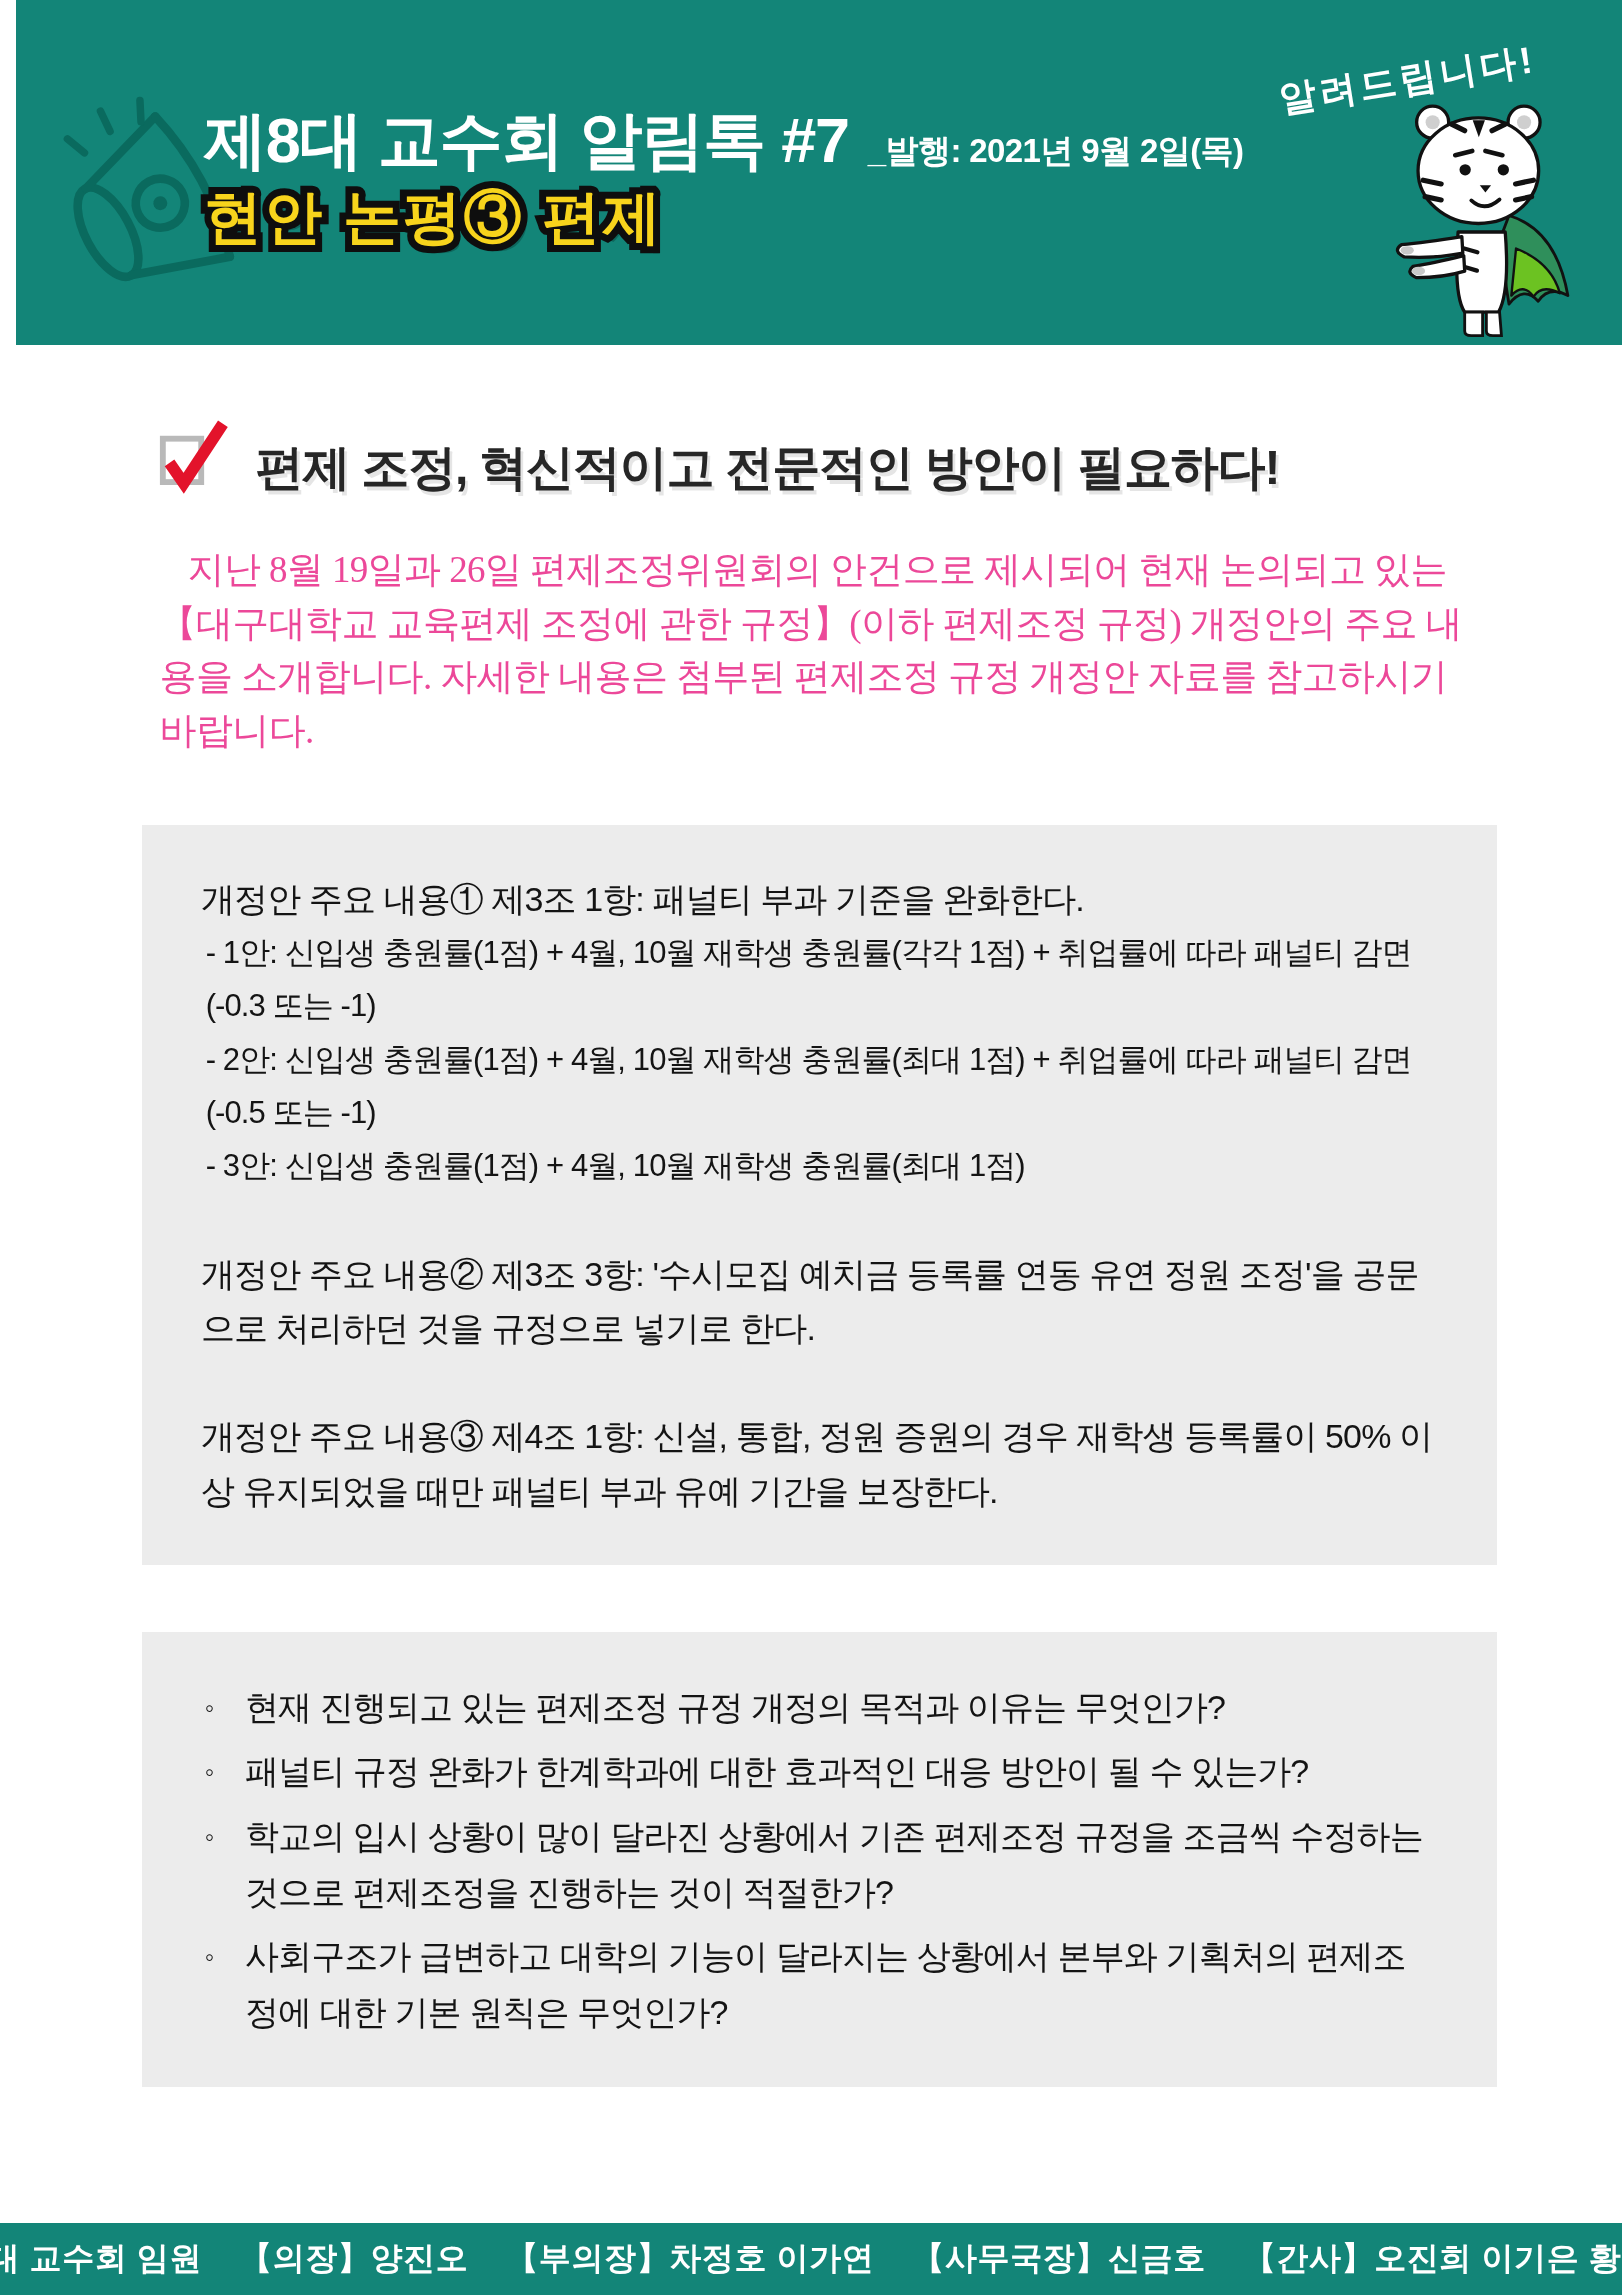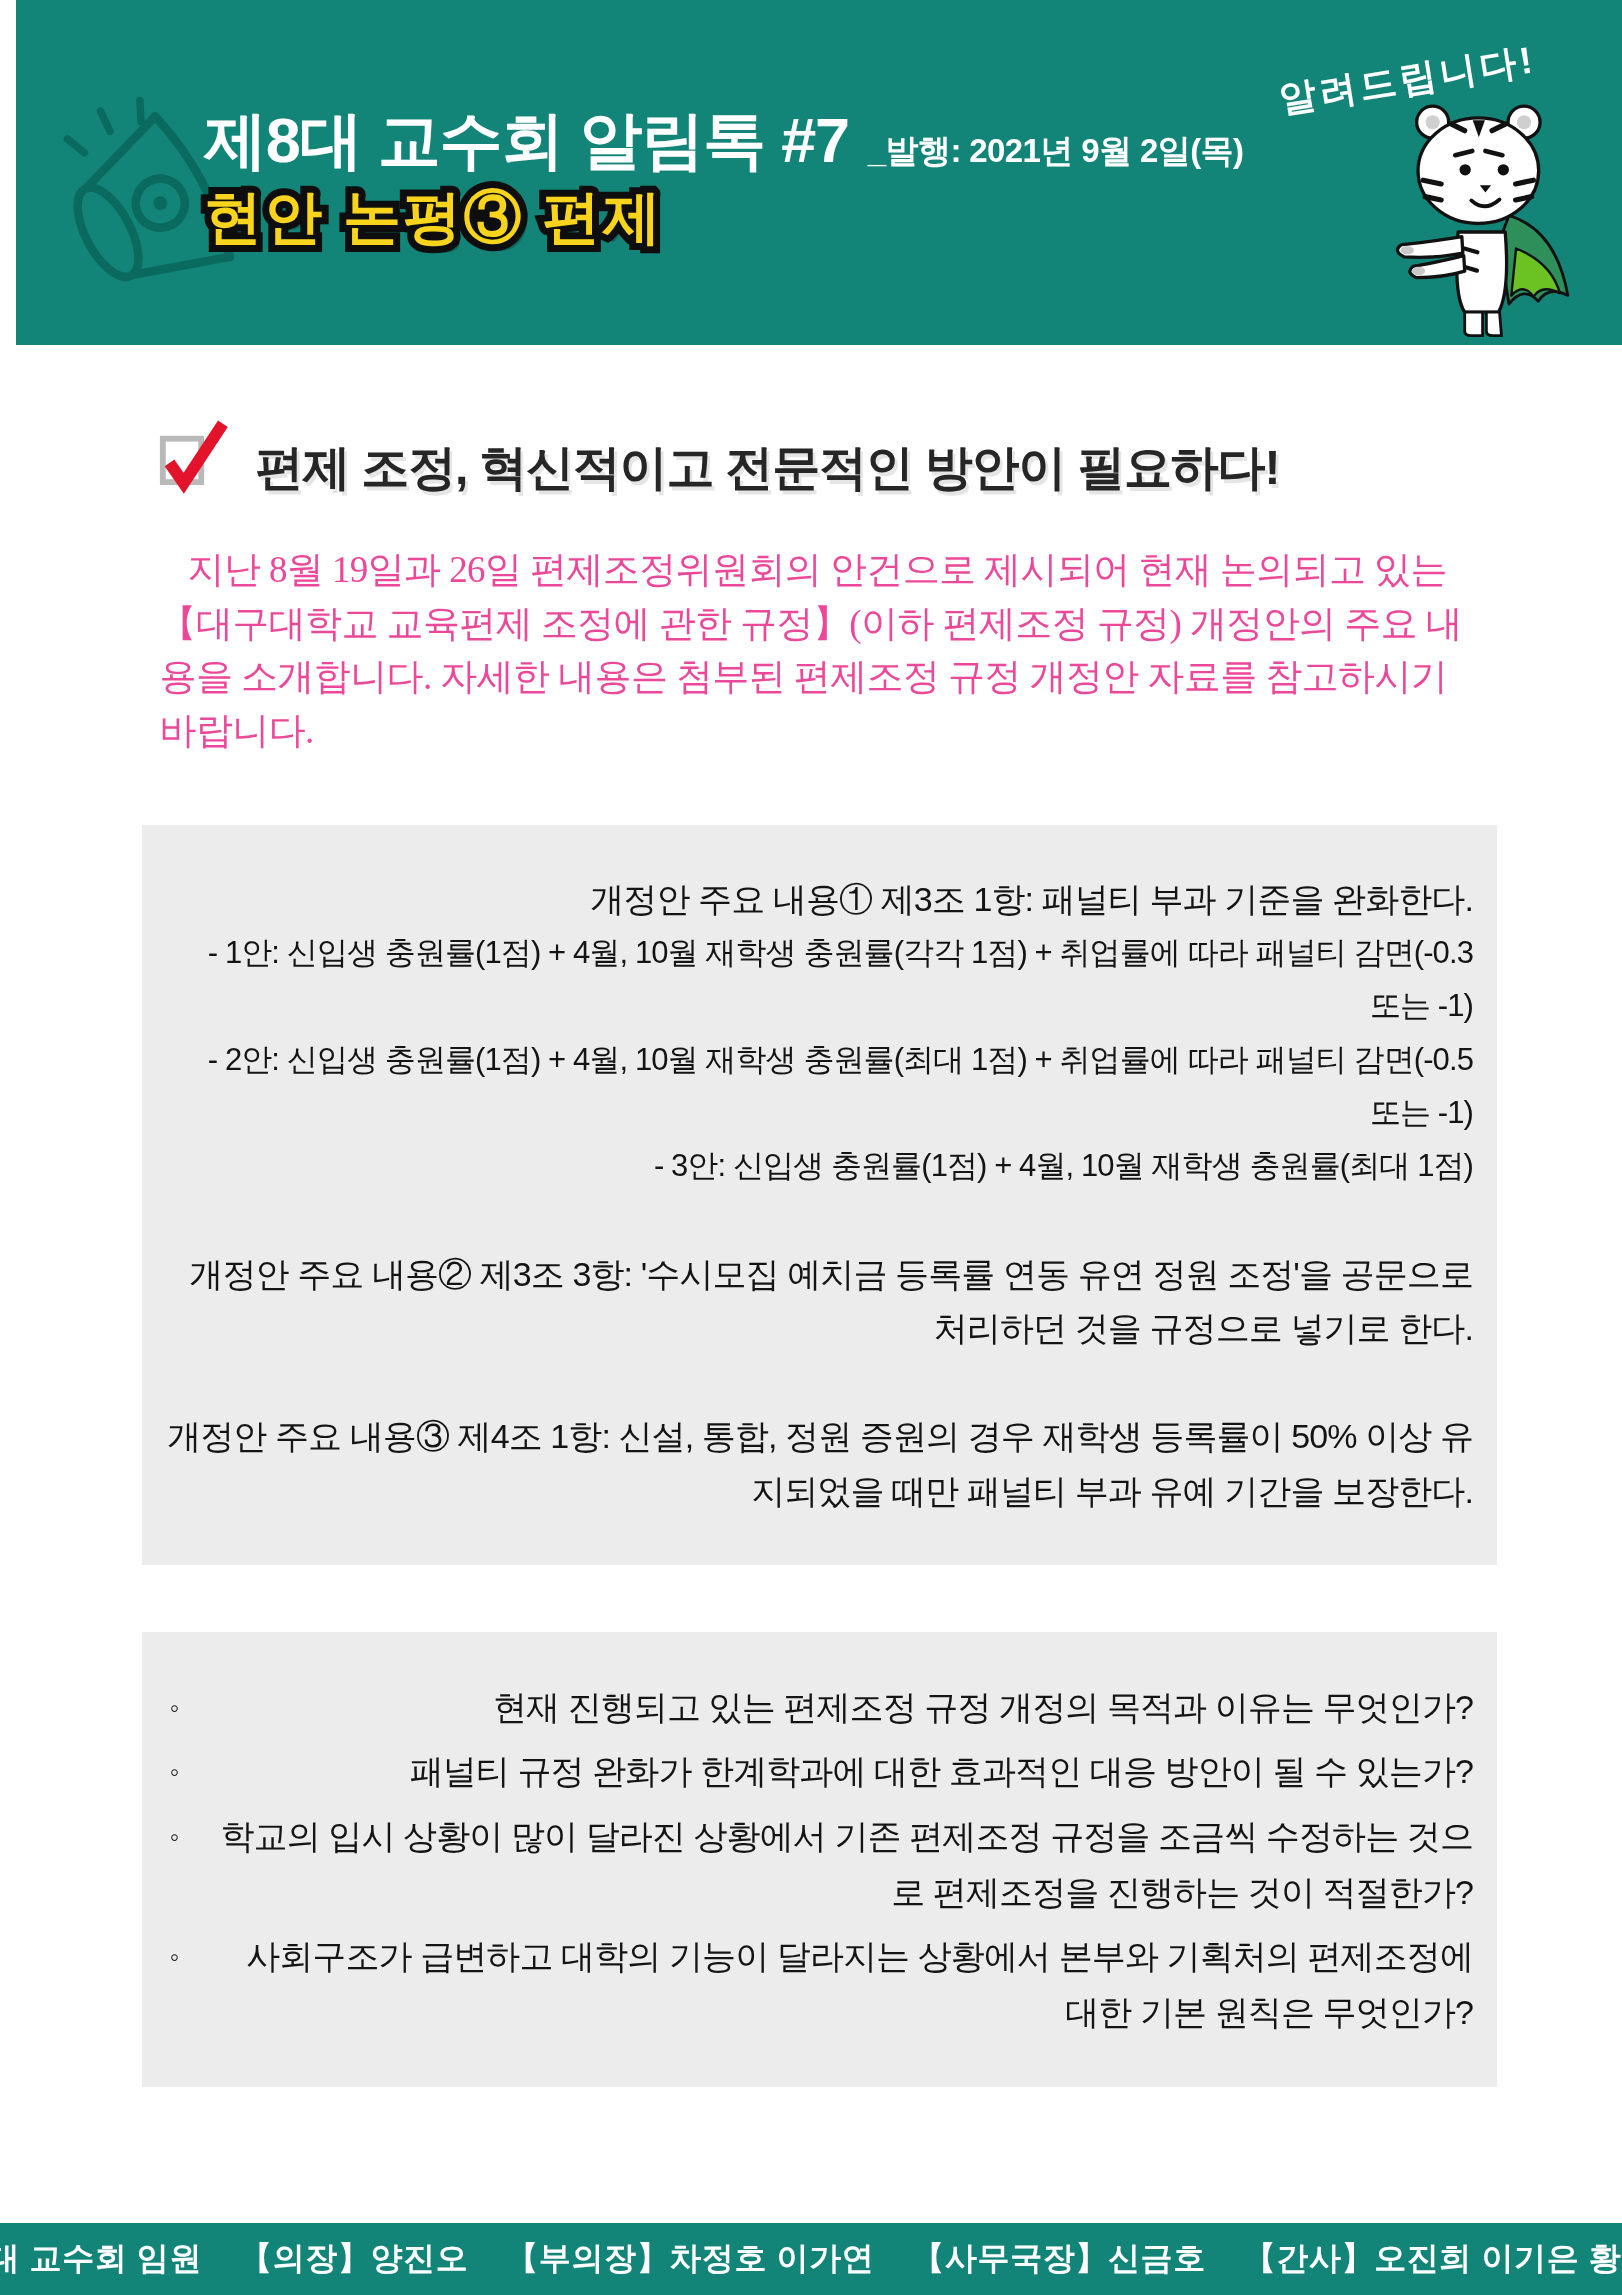--- a/index.html
+++ b/index.html
@@ -27,21 +27,21 @@
   .body-area { position:absolute; left:8px; top:345px; width:1623px; }
   .content { margin:0 134px; }
   .heading-row { display:flex; align-items:flex-end; gap:26px; margin:55px 14.6px 0 14.6px; }
   .check-svg { width:73px; height:102px; flex:0 0 auto; }
   .main-heading { font-size:48px; font-weight:bold; color:#262626; line-height:1.05;
                   letter-spacing:-1.2px; padding-bottom:8.2px; text-shadow:2.9px 4.1px 0 rgba(0,0,0,.10); }
   .para { font-family:"Liberation Serif", serif; font-size:37px; line-height:1.45; color:#ec4899;
           margin:41px 17.5px 0 17.5px; letter-spacing:-0.6px; }
   .para.indent { text-indent:28px; }
 
-  .gray-box { background:#ECECEC; margin-top:67px; padding:47px 24px;text-align:right; }
+  .gray-box { background:#ECECEC; margin-top:67px; padding:47px 59px; }
   .amend-item { margin-top:54px; }
   .amend-item:first-child { margin-top:0; }
   .amend-title { font-size:34px; color:#141414; line-height:1.6; letter-spacing:-0.9px; }
   .amend-detail { font-size:31px; color:#141414; line-height:1.72; letter-spacing:-0.9px; padding-left:4.7px; }
 
   .q-list { list-style:none; }
   .q-item { position:relative; padding-left:44px; font-size:34px; color:#141414;
             line-height:1.65; letter-spacing:-0.9px; margin-bottom:8.2px; }
   .q-item:last-child { margin-bottom:0; }
   .q-bullet { position:absolute; left:3.5px; top:7px; font-size:27px; color:#141414; }

